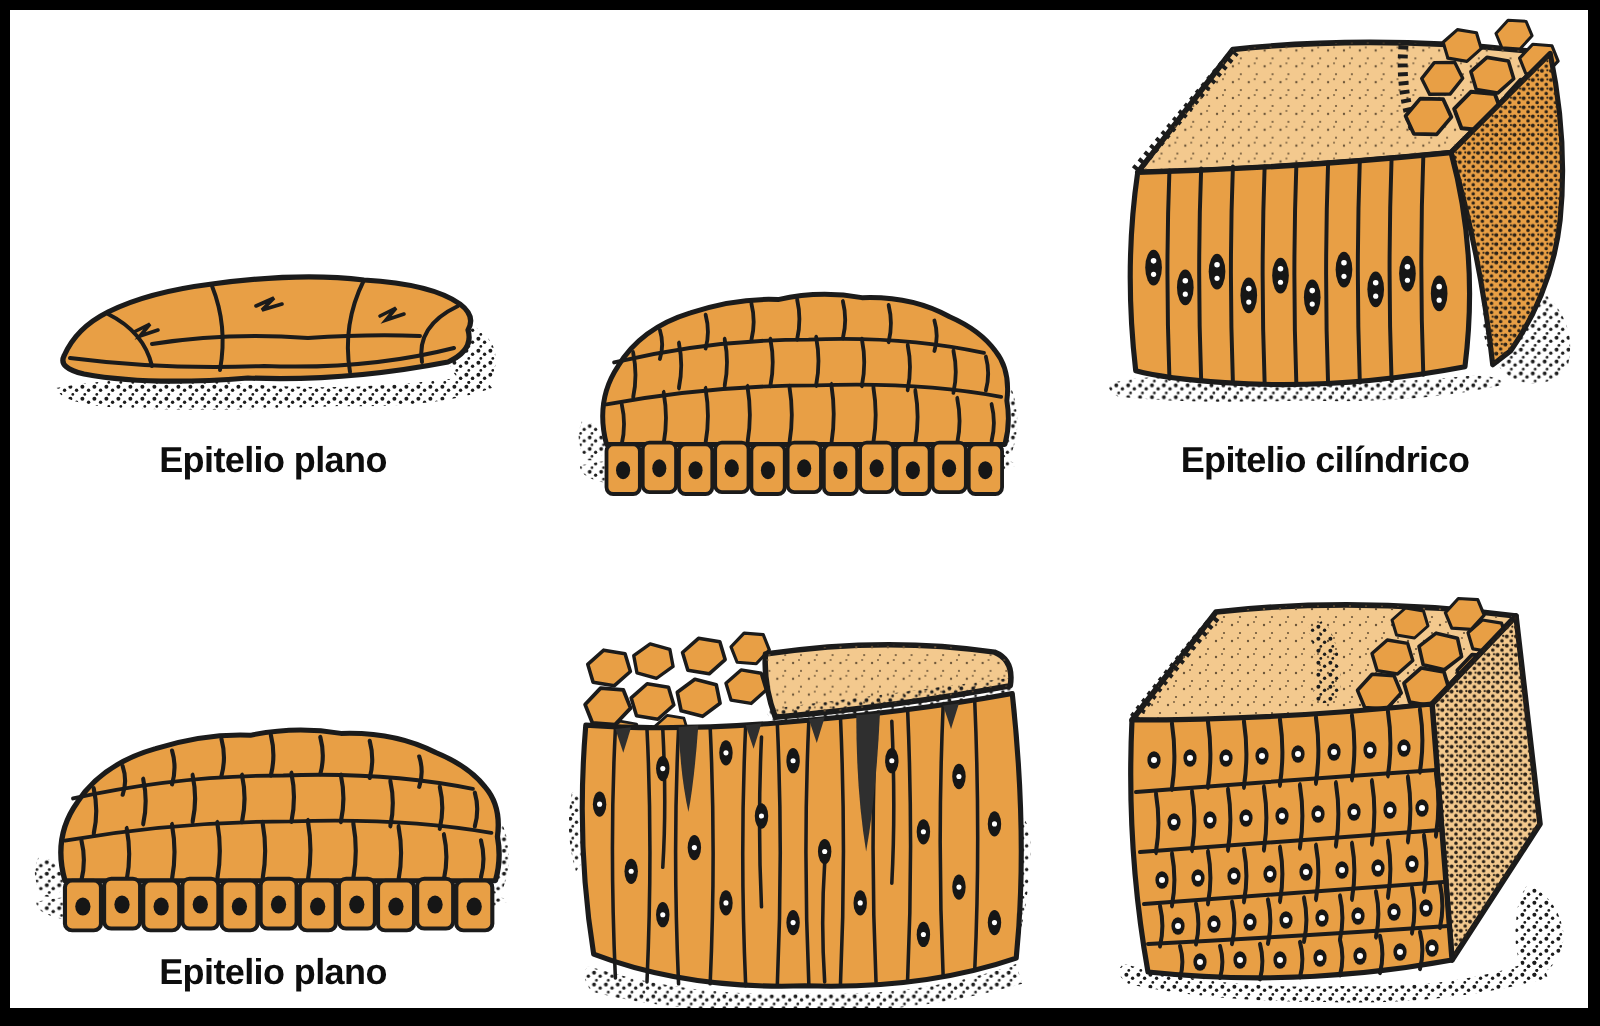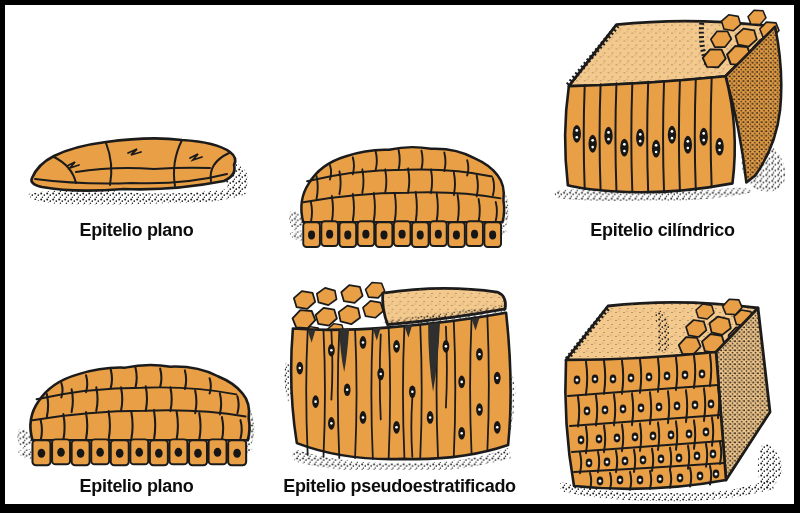--- a/index.html
+++ b/index.html
@@ -293,21 +293,20 @@
               <use href="#nuP" x="164" y="68"></use>
               <use href="#nuP" x="180" y="104"></use>
               <use href="#nuP" x="180" y="156"></use>
               <use href="#nuP" x="198" y="76"></use>
               <use href="#nuP" x="198" y="132"></use>
               <use href="#nuP" x="216" y="100"></use>
               <use href="#nuP" x="216" y="150"></use>
           </g>
         </svg>
       </div>
-      <figcaption class="caption">Epitelio pseudoestratificado</figcaption>
     </figure>
 
     <figure class="panel row2">
       <div class="art" style="margin-left:10px">
         <svg viewBox="0 0 235 210" width="235" height="210">
           <g>
             <path class="stp" d="M12,188 Q60,201 120,199 Q180,201 220,185 L224,195 Q172,209 114,207 Q56,207 14,198 Q6,192 12,188 Z"></path>
             <path class="stp" d="M214,148 Q230,156 232,174 Q230,191 216,195 Q206,187 208,168 Q208,156 214,148 Z"></path>
           </g>
           <path class="t" d="M16,66 L58,12 Q130,4 208,14 L166,58 Q88,68 16,66 Z"></path>

